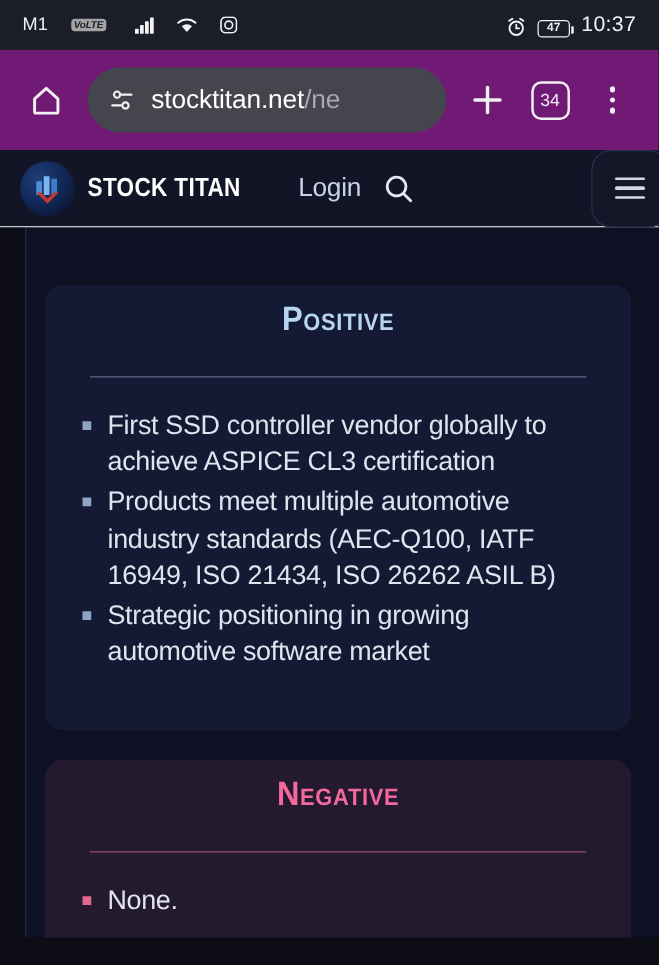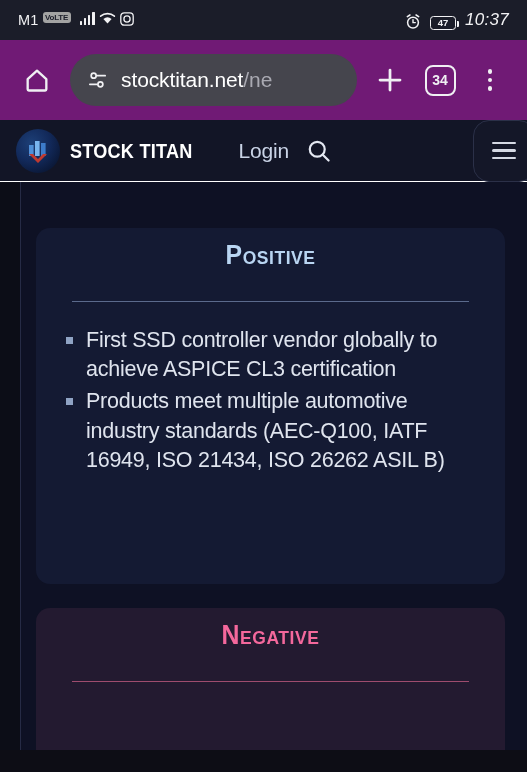--- a/index.html
+++ b/index.html
@@ -11,36 +11,37 @@
   }
 
   
   .statusbar{
     height:40px; width:100%;
     background:#1b1d29;
     display:flex; align-items:center;
     padding:0 18px;
     color:#f2f2f4;
   }
-  .sb-left{ display:flex; align-items:flex-start; gap:4px; }
+  .sb-left{ display:flex; align-items:center; gap:18px; }
   .sb-right{ margin-left:auto; display:flex; align-items:flex-end; gap:9px; }
   .carrier{ font-size:14.5px; letter-spacing:.2px; }
   .volte{
     background:#a3a3a3; color:#1b1d29;
     font-size:8px; font-weight:bold; letter-spacing:-.2px;
     border-radius:3px; padding:1.5px 2.5px 1px 2.5px;
     line-height:1;
+    font-style:italic;
   }
   .bars{ display:flex; align-items:flex-end; gap:1.5px; height:13px; margin-left:5px;}
   .bars i{ display:block; width:2.6px; background:#f2f2f4; border-radius:.5px; }
   .bars i:nth-child(1){height:4px}
   .bars i:nth-child(2){height:7px}
   .bars i:nth-child(3){height:10px}
   .bars i:nth-child(4){height:13px}
-  .time{ font-size:17px; letter-spacing:.3px;font-style:italic; }
+  .time{ font-size:17px; letter-spacing:.3px; }
   .batt{
     position:relative; width:26px; height:14px;
     border:1.6px solid #f2f2f4; border-radius:3.5px;
     display:flex; align-items:center; justify-content:center;
   }
   .batt::after{
     content:""; position:absolute; right:-4px; top:4px;
     width:2.2px; height:6px; background:#f2f2f4; border-radius:0 1px 1px 0;
   }
   .batt span{ font-size:9.5px; font-weight:bold; color:#f2f2f4; line-height:1; }
@@ -68,21 +69,21 @@
   }
   .urltext{
     font-size:21px; color:#ffffff; white-space:nowrap;
     letter-spacing:-.1px;
   }
   .urltext .dim{ color:#a9a9b2; }
   .tabcount{
     width:31px; height:31px;
     border:2.4px solid #f0f0f3; border-radius:8px;
     display:flex; align-items:center; justify-content:center;
-    font-size:14px; font-weight:bold; color:#f0f0f3;
+    font-size:14px; font-weight:normal; color:#f0f0f3;
   }
   .dots{ display:flex; flex-direction:column; gap:4px; align-items:center; }
   .dots i{ width:4.5px; height:4.5px; border-radius:50%; background:#f0f0f3; display:block; }
 
   
   .siteheader{
     position:relative;
     height:62px; width:100%;
     background:#121526;
     display:flex; align-items:center;
@@ -294,22 +295,26 @@
 
 <div class="page">
   <div class="cards">
 
     <div class="card card--positive">
       <div class="card-title">Positive</div>
       <div class="divider"></div>
       <ul class="bullets">
         <li>First SSD controller vendor globally to achieve ASPICE CL3 certification</li>
         <li>Products meet multiple automotive industry standards (AEC-Q100, IATF 16949, ISO 21434, ISO 26262 ASIL B)</li>
+        <li>Strategic positioning in growing automotive software market</li>
       </ul>
     </div>
 
     <div class="card card--negative">
       <div class="card-title">Negative</div>
       <div class="divider"></div>
+      <ul class="bullets">
+        <li>None.</li>
+      </ul>
     </div>
 
   </div>
 </div>
 
 </body></html>

